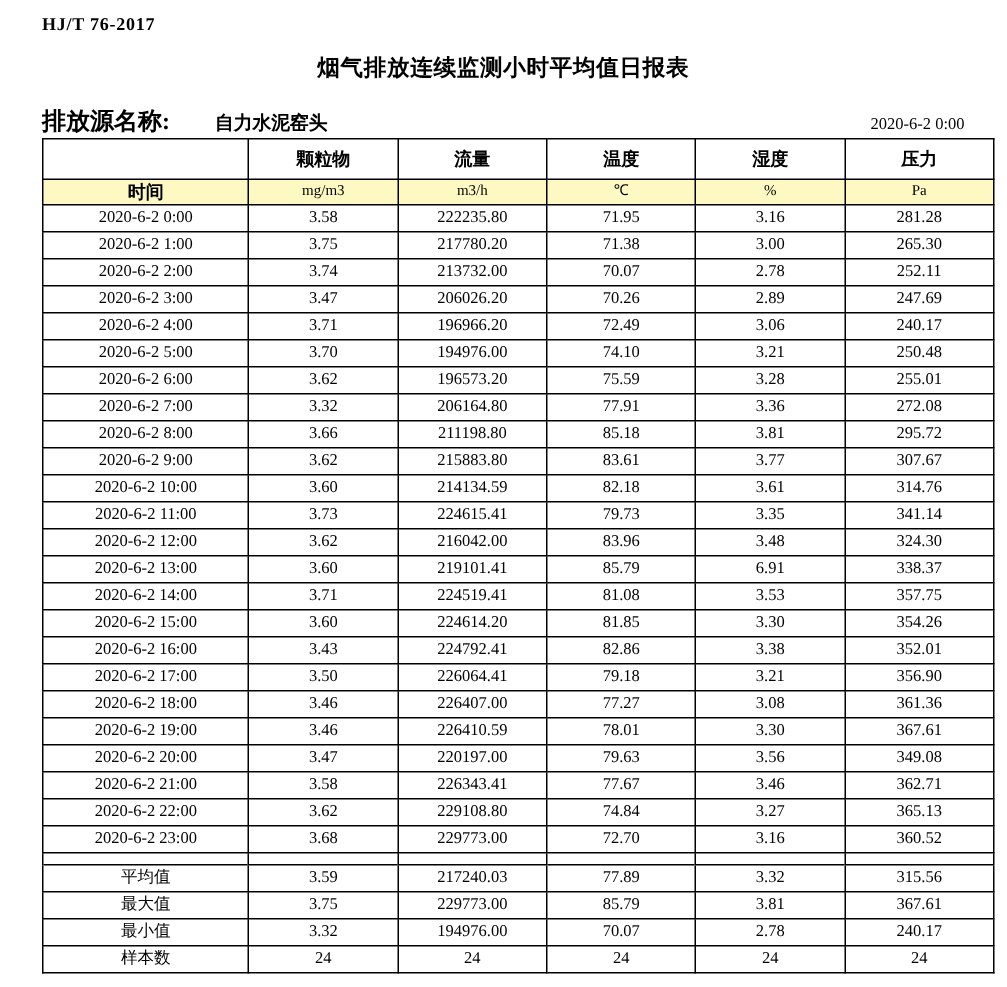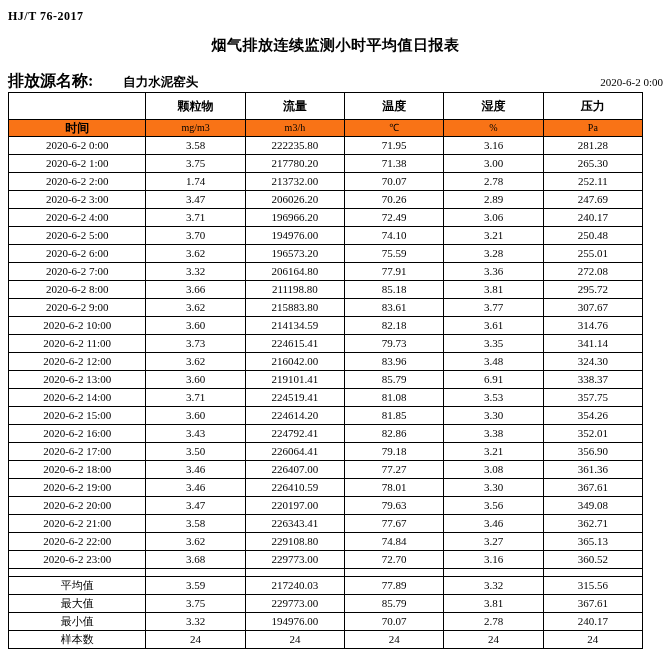--- a/index.html
+++ b/index.html
@@ -13,21 +13,21 @@
     font-family: "Liberation Serif", serif;
     color: #000000;
     position: relative;
     overflow: hidden;
   }
   .page {
     position: relative;
     width: 671px;
     height: 658px;
     box-sizing: border-box;
-    padding: 0 8px;
+    padding: 0 28px;
   }
   .std-code {
     font-family: "Liberation Serif", serif;
     font-size: 12px;
     font-weight: bold;
     padding-top: 9px;
     letter-spacing: 0.5px;
   }
   .doc-title {
     text-align: center;
@@ -77,21 +77,21 @@
   thead .hdr-name td {
     height: 26px;
     line-height: 26px;
     font-size: 12px;
     font-weight: bold;
   }
   thead .hdr-unit td {
     height: 16px;
     line-height: 16px;
     font-size: 10px;
-    background: #f97316;
+    background: #fef9c3;
   }
   thead .hdr-unit td.time-cell {
     font-size: 12px;
     font-weight: bold;
   }
   .hdr-name td.blank-cell { border-top: 1px solid #000; }
   tbody td {
     font-size: 11px;
   }
   tr.summary td {
@@ -164,21 +164,21 @@
       <tr>
         <td>2020-6-2 1:00</td>
         <td>3.75</td>
         <td>217780.20</td>
         <td>71.38</td>
         <td>3.00</td>
         <td>265.30</td>
       </tr>
       <tr>
         <td>2020-6-2 2:00</td>
-        <td>1.74</td>
+        <td>3.74</td>
         <td>213732.00</td>
         <td>70.07</td>
         <td>2.78</td>
         <td>252.11</td>
       </tr>
       <tr>
         <td>2020-6-2 3:00</td>
         <td>3.47</td>
         <td>206026.20</td>
         <td>70.26</td>

